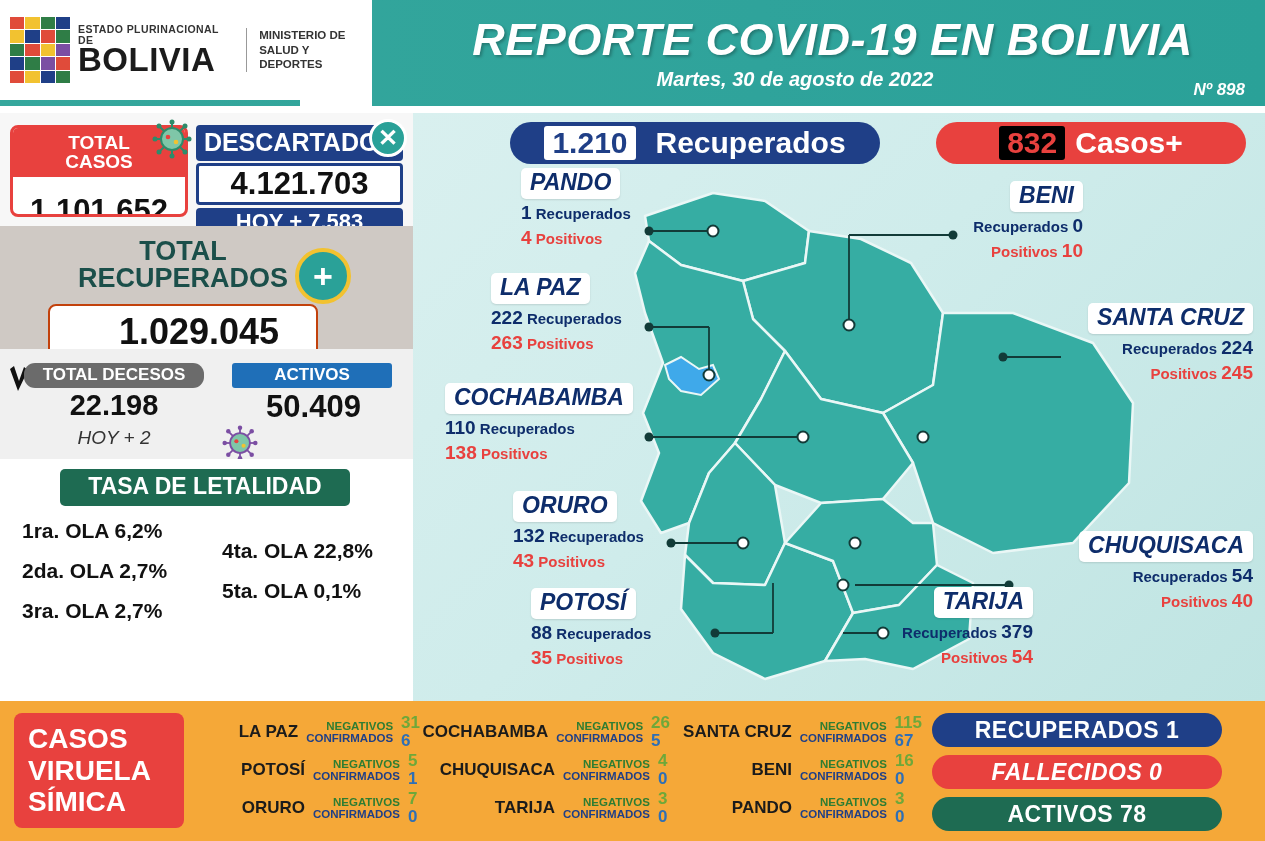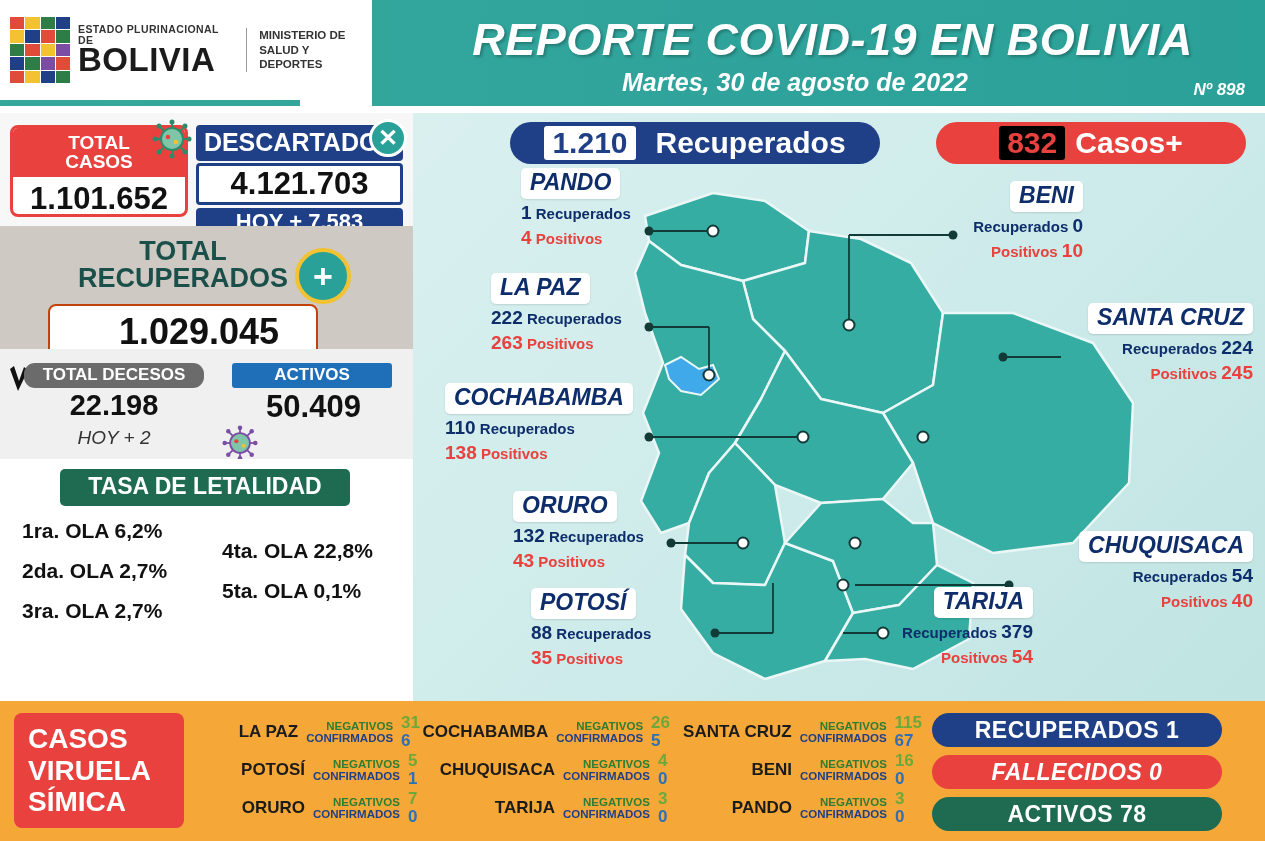--- a/index.html
+++ b/index.html
@@ -29,33 +29,33 @@
   .bol-sub { font-size:10.5px; letter-spacing:.4px; color:#333; font-weight:bold; }
   .bol-main { font-size:33px; font-weight:bold; color:#1b1b1b; letter-spacing:.5px; margin-top:-2px; }
   .min-text { border-left:1px solid #999; margin-left:14px; padding-left:12px; font-size:11.5px; font-weight:bold; color:#333; line-height:1.25; align-self:center; }
   .head-title {
     position:absolute; left:410px; top:14px; width:845px; text-align:center;
     color:#fff; font-style:italic; font-weight:bold; font-size:45px; letter-spacing:.5px;
     text-shadow:2px 2px 3px rgba(0,0,0,.25);
   }
   .head-date {
     position:absolute; left:410px; top:68px; width:770px; text-align:center;
-    color:#fff; font-style:italic; font-weight:bold; font-size:25px;
+    color:#fff; font-style:italic; font-weight:bold; font-size:20px;
   }
   .head-num { position:absolute; right:20px; top:80px; color:#fff; font-style:italic; font-weight:bold; font-size:17px; }
 
   
   .left { position:absolute; left:0; top:113px; width:413px; height:588px; background:#fff; }
   .lrow1 { position:absolute; left:0; top:0; width:413px; height:113px; background:#f7f7f7; }
   .card-total-casos {
     position:absolute; left:10px; top:12px; width:178px; height:92px;
     border:3px solid #e8413e; border-radius:8px; background:#fff; overflow:hidden;
   }
   .ctc-head { background:#e8413e; color:#fff; font-weight:bold; font-size:19px; text-align:center; line-height:1.0; padding:5px 0 6px; }
-  .ctc-val { text-align:center; font-size:31px; font-weight:bold; color:#111; padding-top:4px; }
+  .ctc-val { text-align:center; font-size:31px; font-weight:bold; color:#111; padding-top:16px; }
   .virus1 { position:absolute; left:152px; top:6px; width:40px; height:40px; }
   .card-desc {
     position:absolute; left:196px; top:12px; width:207px; height:105px;
   }
   .cd-top { background:#1f3f87; color:#fff; font-weight:bold; font-size:25px; text-align:center; border-radius:4px; padding:3px 0 4px; }
   .cd-num { background:#fff; border:3px solid #1f3f87; color:#111; font-weight:bold; font-size:31px; text-align:center; margin-top:2px; border-radius:4px; }
   .cd-hoy { background:#1f3f87; color:#fff; font-weight:bold; font-size:22px; text-align:center; border-radius:4px; margin-top:3px; padding:1px 0 3px; }
   .x-circle { position:absolute; right:-4px; top:-6px; width:38px; height:38px; border-radius:50%; background:#2aa198; border:3px solid #fff; color:#fff; font-size:24px; font-weight:bold; display:flex; align-items:center; justify-content:center; }
 
   .lrow2 { position:absolute; left:0; top:113px; width:413px; height:123px; background:#cfc9c4; }

